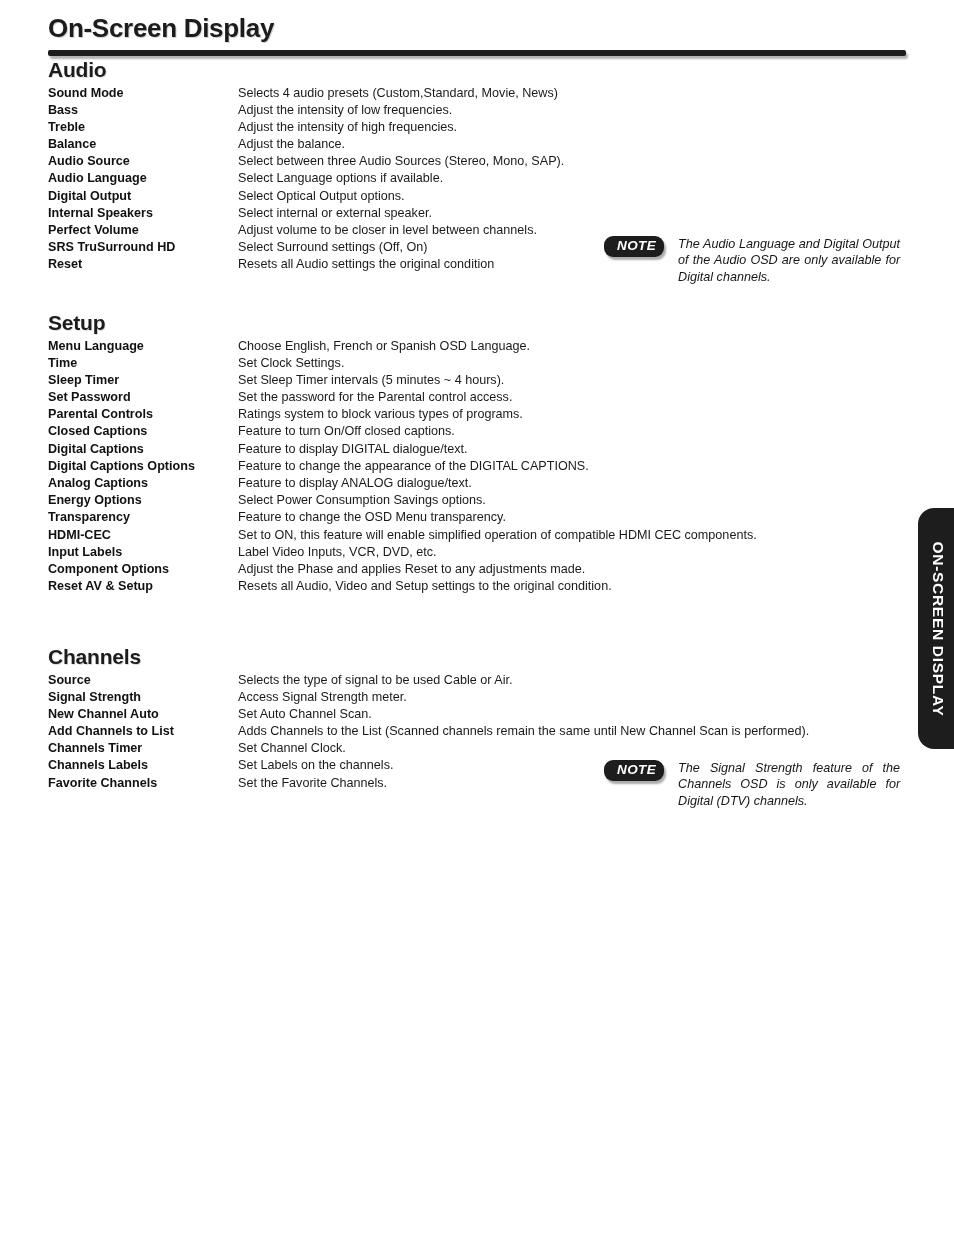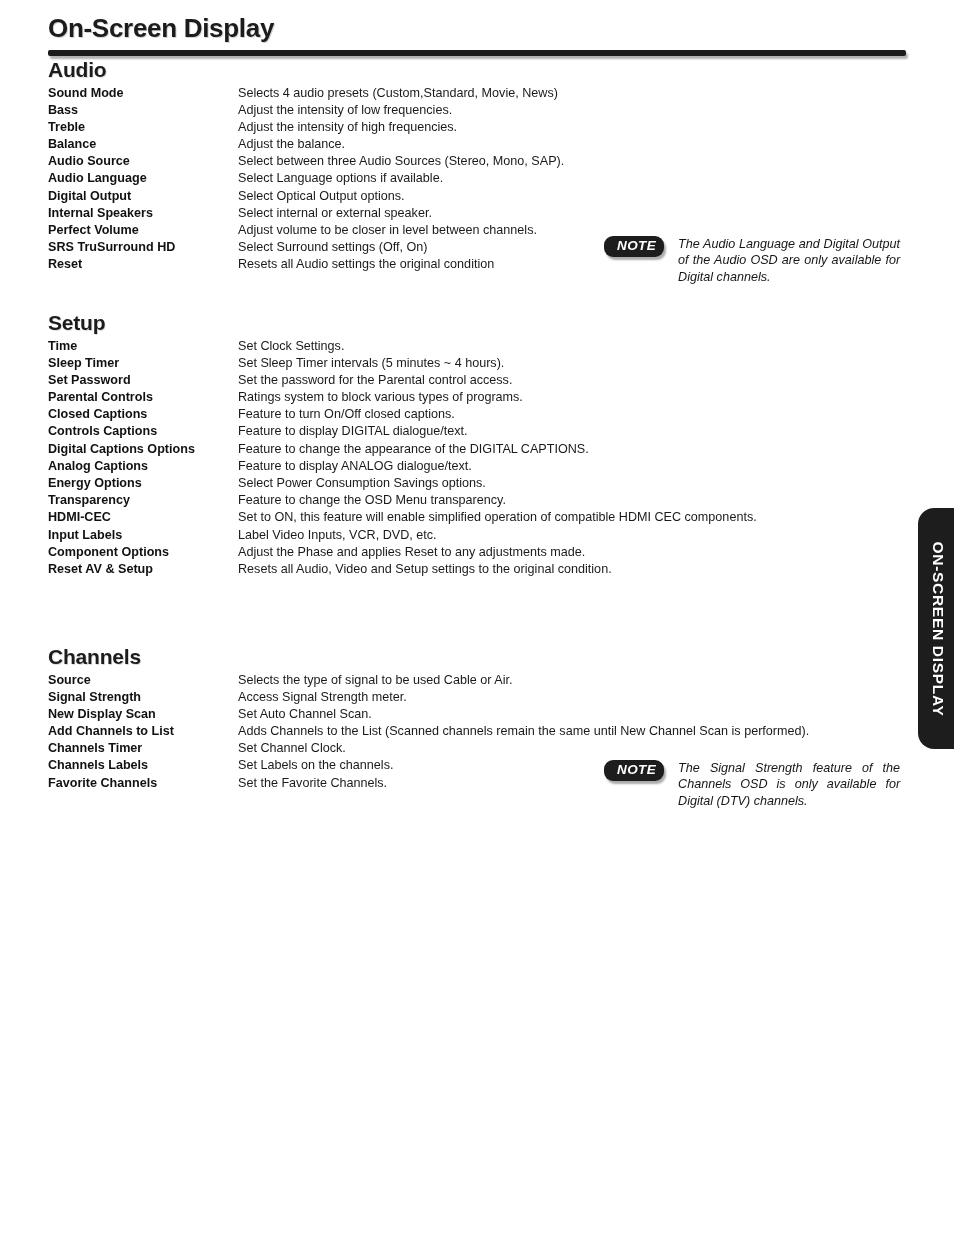--- a/index.html
+++ b/index.html
@@ -213,41 +213,45 @@
           <div class="row-label">Reset</div>
           <div class="row-desc">Resets all Audio settings the original condition</div>
         </div>
       </div>
   </div>
 
   <div class="section section-setup">
     <h2 class="section-heading">Setup</h2>
     <div class="rows">
         <div class="row">
+          <div class="row-label">Menu Language</div>
+          <div class="row-desc">Choose English, French or Spanish OSD Language.</div>
+        </div>
+        <div class="row">
           <div class="row-label">Time</div>
           <div class="row-desc">Set Clock Settings.</div>
         </div>
         <div class="row">
           <div class="row-label">Sleep Timer</div>
           <div class="row-desc">Set Sleep Timer intervals (5 minutes ~ 4 hours).</div>
         </div>
         <div class="row">
           <div class="row-label">Set Password</div>
           <div class="row-desc">Set the password for the Parental control access.</div>
         </div>
         <div class="row">
           <div class="row-label">Parental Controls</div>
           <div class="row-desc">Ratings system to block various types of programs.</div>
         </div>
         <div class="row">
           <div class="row-label">Closed Captions</div>
           <div class="row-desc">Feature to turn On/Off closed captions.</div>
         </div>
         <div class="row">
-          <div class="row-label">Controls Captions</div>
+          <div class="row-label">Digital Captions</div>
           <div class="row-desc">Feature to display DIGITAL dialogue/text.</div>
         </div>
         <div class="row">
           <div class="row-label">Digital Captions Options</div>
           <div class="row-desc">Feature to change the appearance of the DIGITAL CAPTIONS.</div>
         </div>
         <div class="row">
           <div class="row-label">Analog Captions</div>
           <div class="row-desc">Feature to display ANALOG dialogue/text.</div>
         </div>
@@ -283,21 +287,21 @@
     <div class="rows">
         <div class="row">
           <div class="row-label">Source</div>
           <div class="row-desc">Selects the type of signal to be used Cable or Air.</div>
         </div>
         <div class="row">
           <div class="row-label">Signal Strength</div>
           <div class="row-desc">Access Signal Strength meter.</div>
         </div>
         <div class="row">
-          <div class="row-label">New Display Scan</div>
+          <div class="row-label">New Channel Auto</div>
           <div class="row-desc">Set Auto Channel Scan.</div>
         </div>
         <div class="row">
           <div class="row-label">Add Channels to List</div>
           <div class="row-desc">Adds Channels to the List (Scanned channels remain the same until New Channel Scan is performed).</div>
         </div>
         <div class="row">
           <div class="row-label">Channels Timer</div>
           <div class="row-desc">Set Channel Clock.</div>
         </div>

